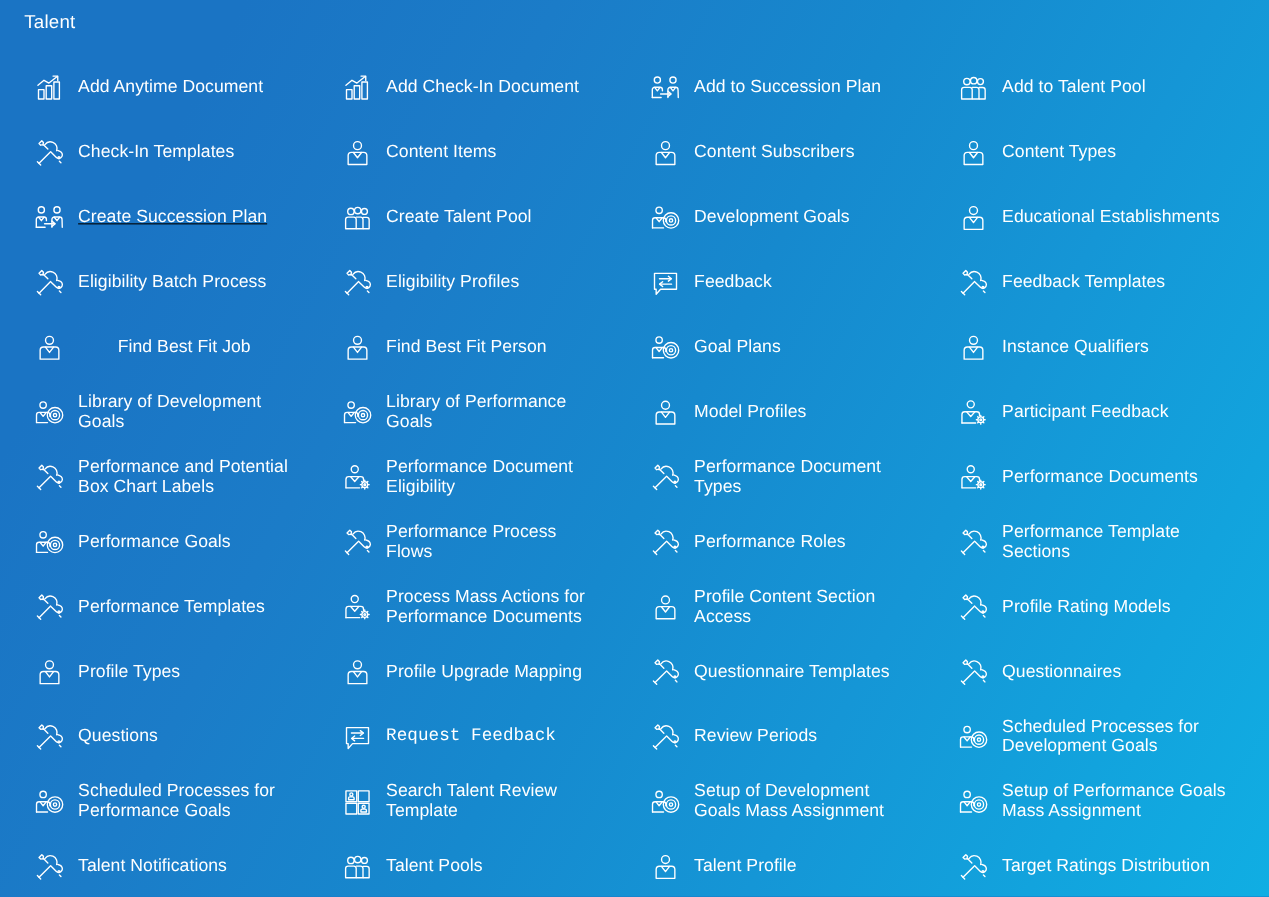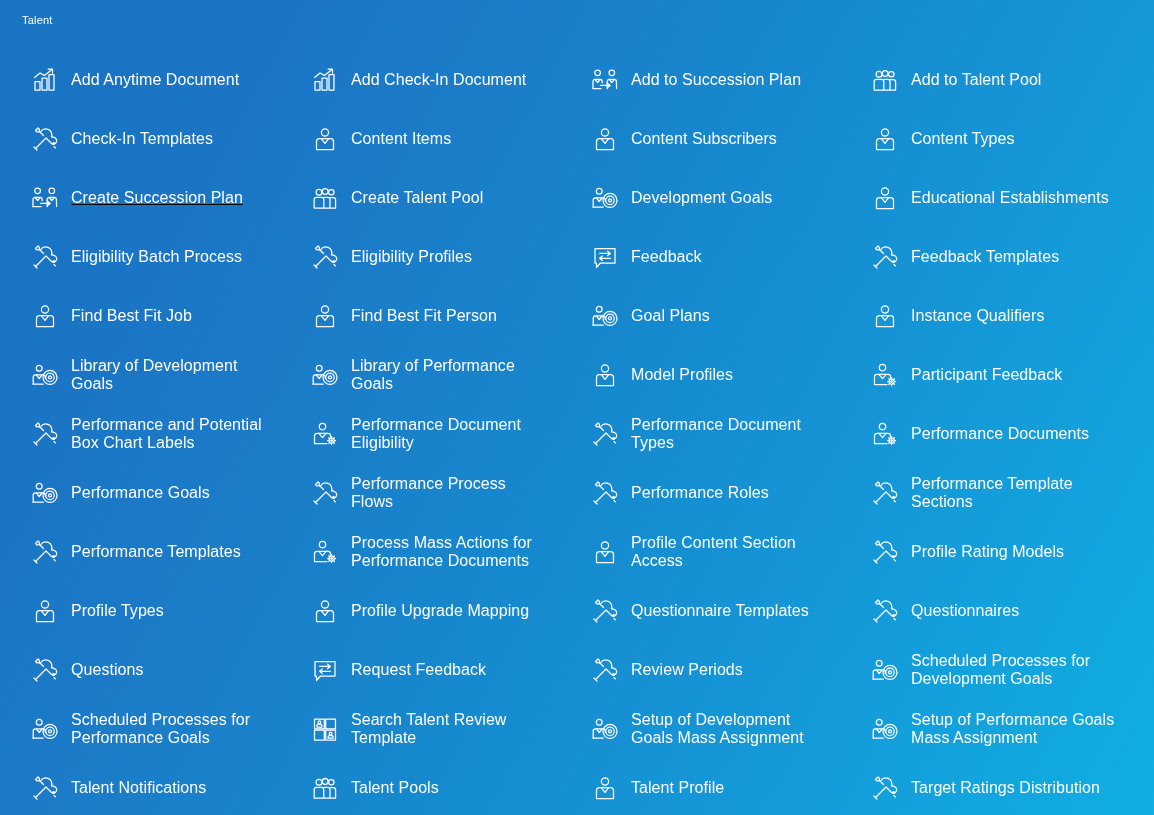--- a/index.html
+++ b/index.html
@@ -20,21 +20,21 @@
     height: 815px;
     box-sizing: border-box;
     background:
       linear-gradient(118deg, #1a74c4 0%, #1a74c4 14%, #1b7cc8 32%, #1689ce 52%, #1596d6 70%, #12a3dd 86%, #10aee3 100%);
     overflow: hidden;
   }
   .page-title {
     position: absolute;
     left: 22px;
     top: 10px;
-    font-size: 11px;
+    font-size: 17px;
     color: #ffffff;
     letter-spacing: 0.2px;
     line-height: 20px;
   }
   .grid {
     position: absolute;
     left: 0;
     top: 50px;
     width: 1154px;
     display: grid;
@@ -307,21 +307,21 @@
         <path d="M13.5 11.5 L9.5 7.5 L7 8 L5.5 6.5 L8 4 L9.5 5.5 L9 8"></path>
         <path d="M16.5 14.5 L21 19 c1.6 1.6 4.3 1.3 5.3-0.7 c0.9-1.8 0.1-4-1.8-4.7 l-2.1-0.8"></path>
         <path d="M10.8 7.5 c1.7-2.3 4.7-3.2 7.3-2.1 c3 1.2 4.5 4.6 3.4 7.6"></path>
         <path d="M24 22.5 l1.4 1.4"></path>
         <circle cx="23.6" cy="19.4" r="0.9"></circle>
       </g>
     </svg>
         </span>
         <span class="lbl">Feedback Templates</span>
       </div>
-      <div class="task" style="grid-area: 5 / 1;">
+      <div class="task" style="grid-area: 5 / 1; gap: 36px;">
         <span class="ic">
     <svg viewBox="0 0 30 30">
       <g fill="none" stroke="#ffffff" stroke-width="1.25" stroke-linecap="round" stroke-linejoin="round">
         <circle cx="15" cy="8.4" r="3.6"></circle>
         <path d="M6.5 25.5 L6.5 17.4 c0-1.6 1.3-2.9 2.9-2.9 L20.6 14.5 c1.6 0 2.9 1.3 2.9 2.9 L23.5 25.5 Z"></path>
         <path d="M11.3 14.6 L15 19.4 L18.7 14.6"></path>
       </g>
     </svg>
         </span>
         <span class="lbl">Find Best Fit Job</span>
@@ -683,21 +683,21 @@
         <path d="M13.5 11.5 L9.5 7.5 L7 8 L5.5 6.5 L8 4 L9.5 5.5 L9 8"></path>
         <path d="M16.5 14.5 L21 19 c1.6 1.6 4.3 1.3 5.3-0.7 c0.9-1.8 0.1-4-1.8-4.7 l-2.1-0.8"></path>
         <path d="M10.8 7.5 c1.7-2.3 4.7-3.2 7.3-2.1 c3 1.2 4.5 4.6 3.4 7.6"></path>
         <path d="M24 22.5 l1.4 1.4"></path>
         <circle cx="23.6" cy="19.4" r="0.9"></circle>
       </g>
     </svg>
         </span>
         <span class="lbl">Questions</span>
       </div>
-      <div class="task" style="grid-area: 11 / 2;">
+      <div class="task" style="grid-area: 11 / 2; font-family: Liberation Mono, monospace;">
         <span class="ic">
     <svg viewBox="0 0 30 30">
       <g fill="none" stroke="#ffffff" stroke-width="1.25" stroke-linecap="round" stroke-linejoin="round">
         <path d="M5 6.5 L25 6.5 L25 21 L10.5 21 L6.5 25.5 L6.5 21 L5 21 Z"></path>
         <path d="M9.5 11.4 L20 11.4"></path>
         <path d="M17.6 9.2 L20.4 11.4 L17.6 13.6"></path>
         <path d="M20.5 16.3 L10 16.3"></path>
         <path d="M12.4 14.1 L9.6 16.3 L12.4 18.5"></path>
       </g>
     </svg>

